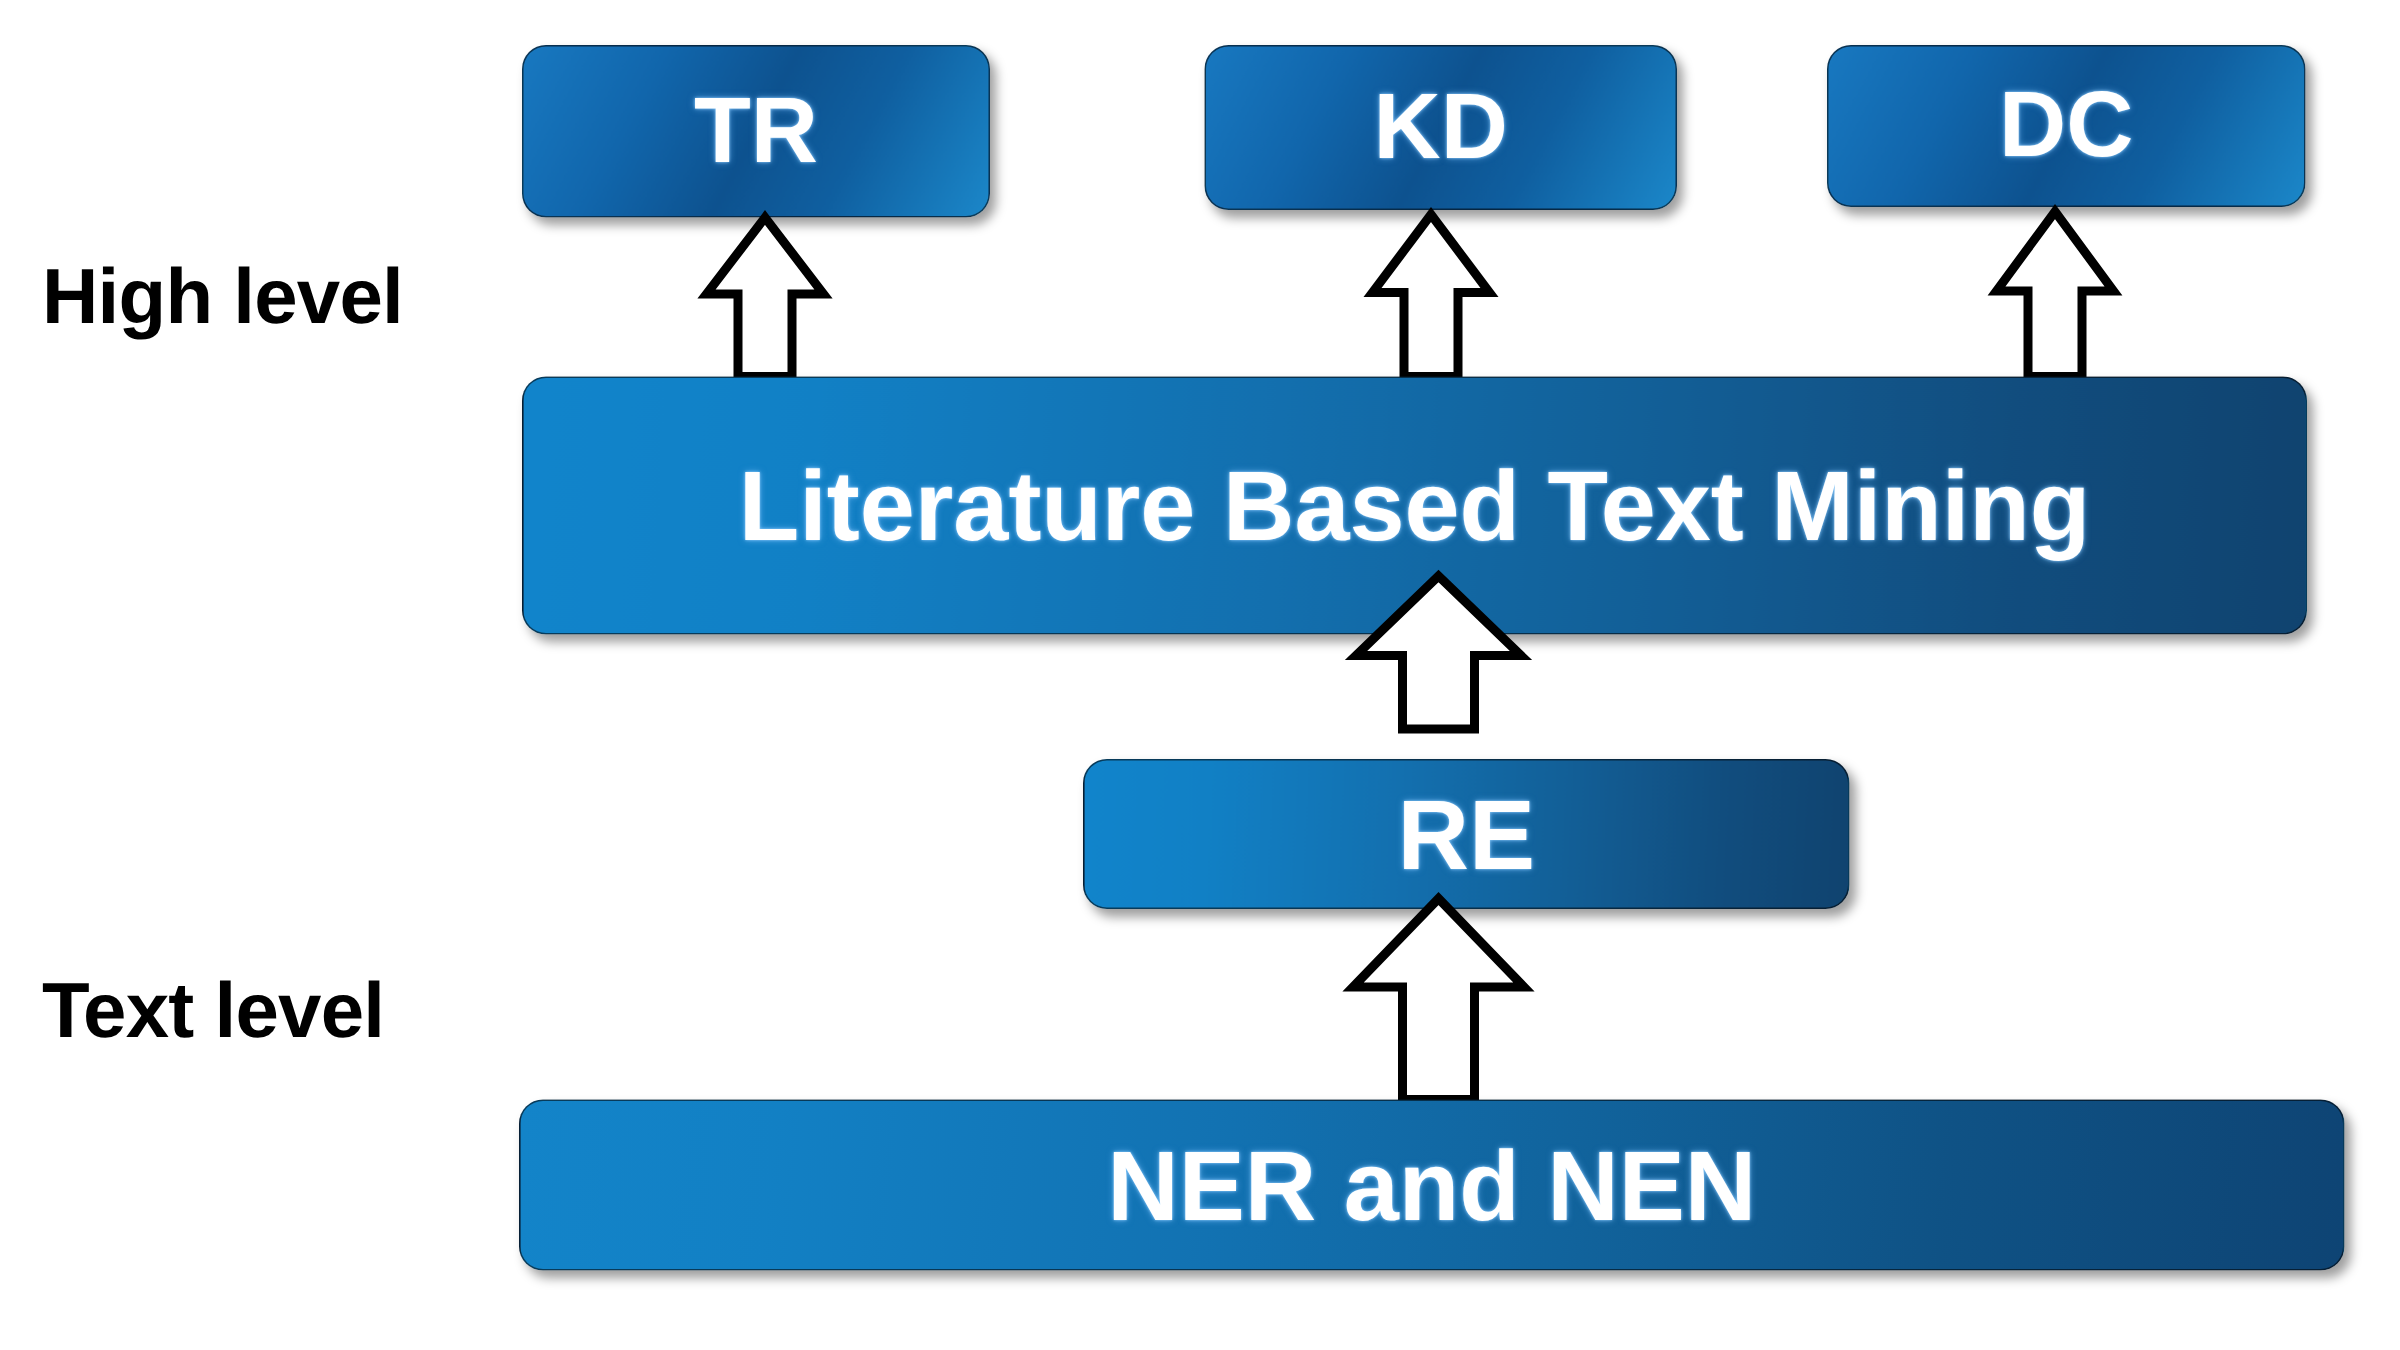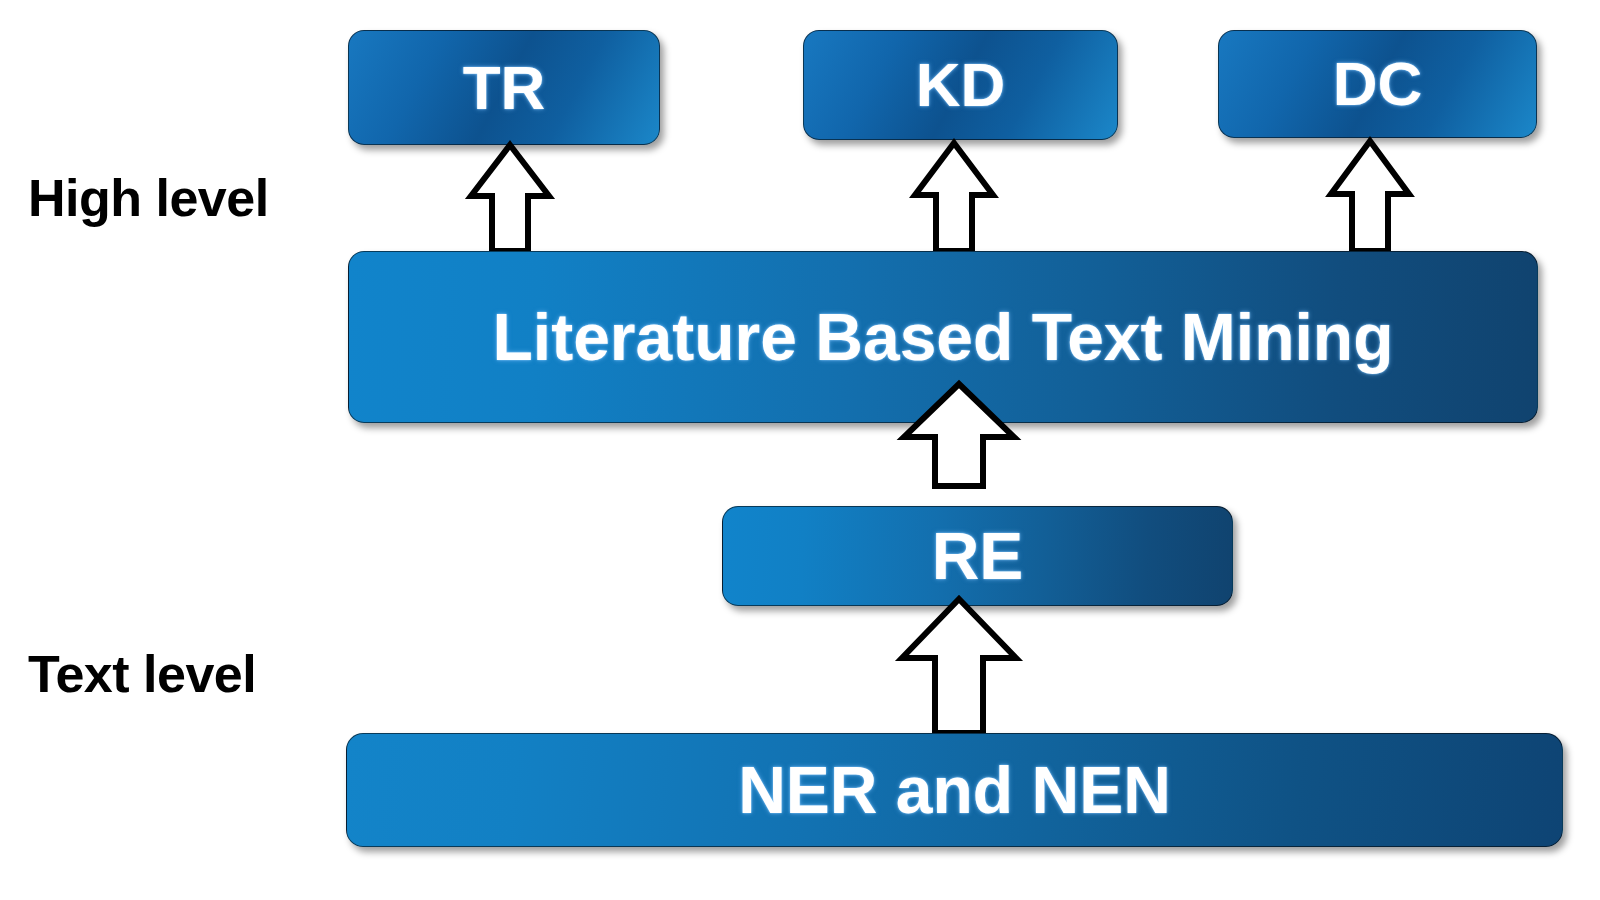--- a/index.html
+++ b/index.html
@@ -74,21 +74,20 @@
   .node.wide .node-label { font-size: 66px; }
 
   .node.wide.base {
     background: linear-gradient(96deg,
         #1384c9 0%,
         #1280c4 14%,
         #1272b2 38%,
         #11639c 58%,
         #0f5285 78%,
         #0e4474 100%);
-    border-radius: 17px;
   }
 
   
   .block-arrow {
     position: absolute;
   }
   .block-arrow svg { display: block; overflow: visible; }
 
   #node-tr  { left: 348px;  top: 30px;  width: 312px; height: 115px; }
   #node-kd  { left: 803px;  top: 30px;  width: 315px; height: 110px; justify-content: center; }

